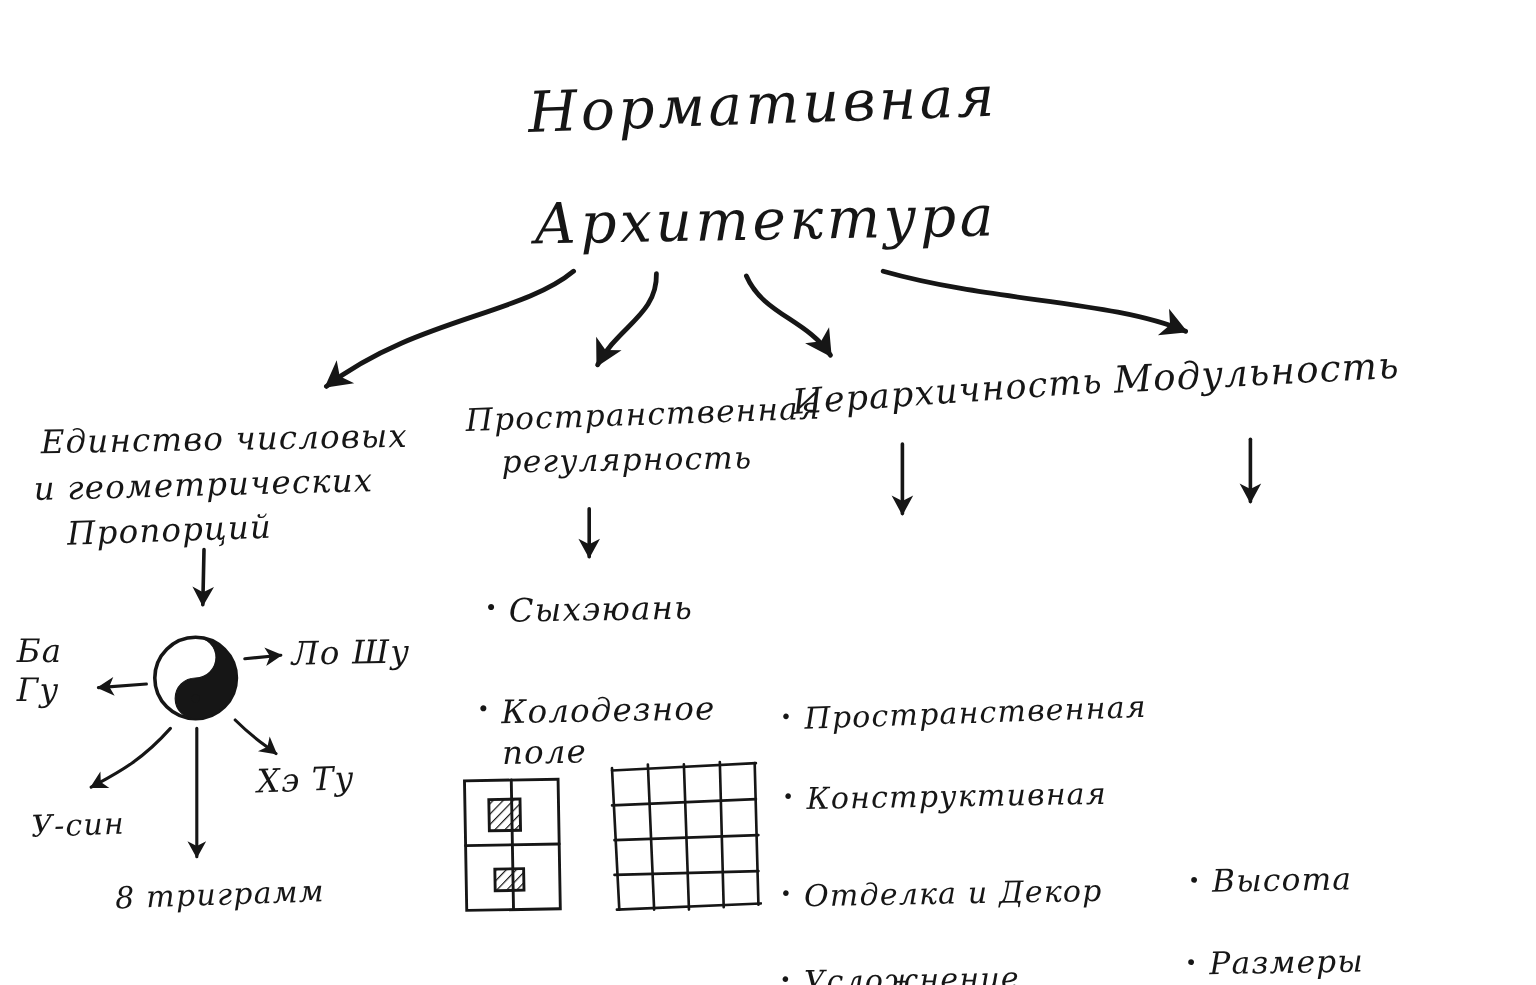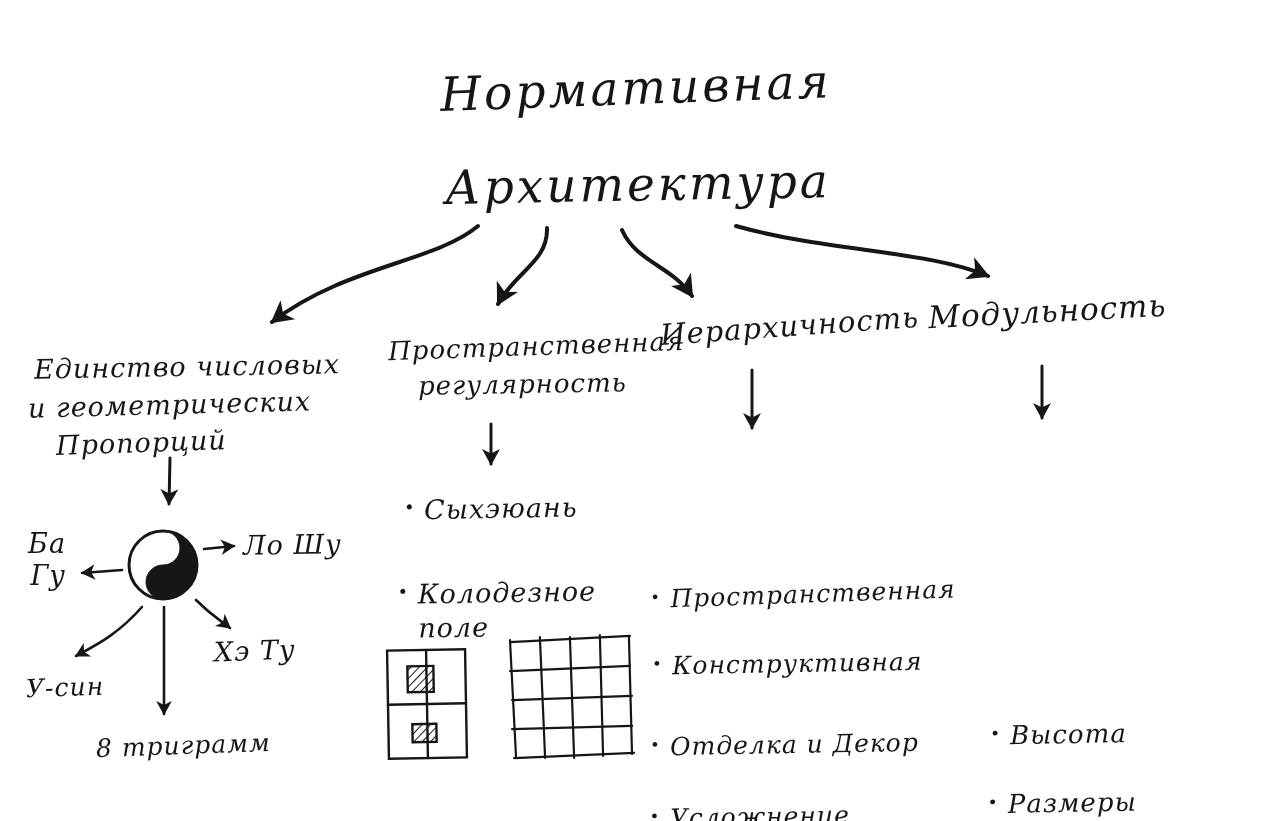--- a/index.html
+++ b/index.html
@@ -89,21 +89,21 @@
     </g>
   </svg>
 
   <div class="txt title" style="left:440px; top:60px; width:340px; text-align:center; transform:rotate(-2deg);">Нормативная</div>
   <div class="txt title" style="left:445px; top:156px; width:330px; text-align:center; transform:rotate(-1deg);">Архитектура</div>
 
   <div class="txt heading" style="left:34px; top:350px; transform:rotate(-1deg);">Единство числовых</div>
   <div class="txt heading" style="left:28px; top:388px; transform:rotate(-1.5deg);">и геометрических</div>
   <div class="txt heading" style="left:56px; top:426px; transform:rotate(-2deg);">Пропорций</div>
 
-  <div class="txt heading wrap" style="left:14px; top:528px; width:52px; line-height:1.2;text-align:right;">Ба Гу</div>
+  <div class="txt heading wrap" style="left:14px; top:528px; width:52px; line-height:1.2;">Ба Гу</div>
   <div class="txt heading" style="left:243px; top:528px; transform:rotate(-1deg);">Ло Шу</div>
   <div class="txt heading" style="left:214px; top:634px; transform:rotate(-2deg);">Хэ Ту</div>
   <div class="txt heading" style="left:26px; top:672px; font-size:25px; transform:rotate(-2deg);">У-син</div>
   <div class="txt heading" style="left:96px; top:730px; font-size:25px; transform:rotate(-2deg);">8 триграмм</div>
 
   <div class="txt heading" style="left:388px; top:330px; font-size:26px; transform:rotate(-2deg);">Пространственная</div>
   <div class="txt heading" style="left:418px; top:368px; font-size:26px; transform:rotate(-1deg);">регулярность</div>
 
   <div class="txt item bullet" style="left:424px; top:482px; font-size:27px; transform:rotate(-1deg);">Сыхэюань</div>
   <div class="txt item bullet wrap" style="left:418px; top:542px; width:185px; font-size:27px; transform:rotate(-1deg);">Колодезное поле</div>

